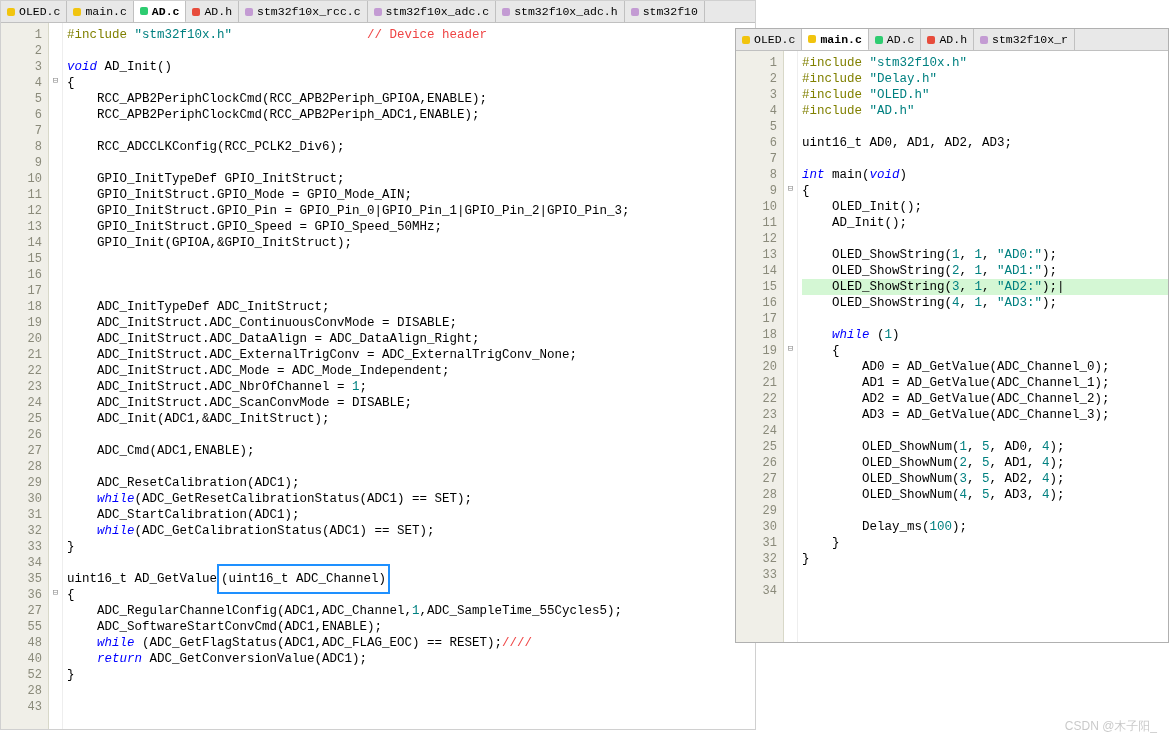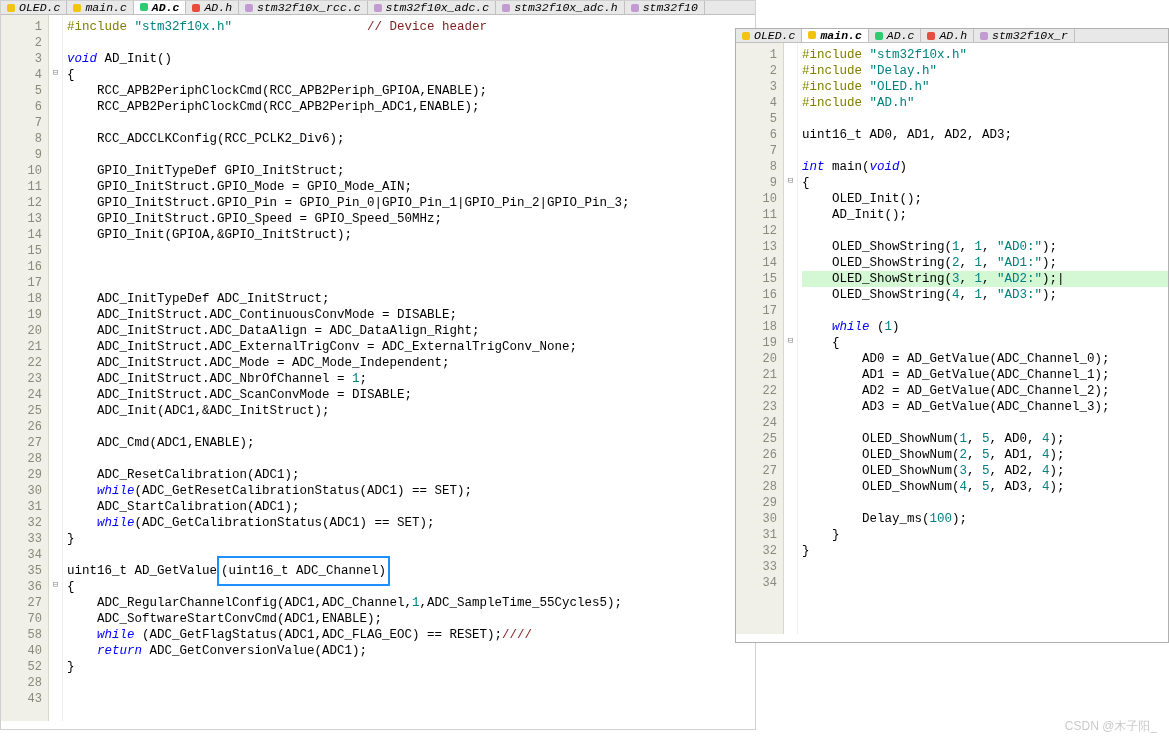--- a/index.html
+++ b/index.html
@@ -1,39 +1,39 @@
 <!DOCTYPE html>
 <html><head>
 <meta charset="utf-8">
 <style>
 * { margin: 0; padding: 0; box-sizing: border-box; }
 body { font-family: Consolas, "Courier New", monospace; font-size: 12.5px; background: #fff; width: 1169px; height: 743px; position: relative; overflow: hidden; }
 .panel { position: absolute; background: #fff; border: 1px solid #d0d0d0; }
 .panel-left { left: 0; top: 0; width: 756px; height: 730px; }
 .panel-right { left: 735px; top: 28px; width: 434px; height: 615px; border: 1px solid #b0b0b0; }
-.tabs { display: flex; height: 14px; background: #e8e8e8; border-bottom: 1px solid #c0c0c0; overflow: hidden; font-style: italic; }
+.tabs { display: flex; height: 22px; background: #e8e8e8; border-bottom: 1px solid #c0c0c0; overflow: hidden; }
 .tab { display: flex; align-items: center; padding: 0 6px; border-right: 1px solid #c0c0c0; white-space: nowrap; cursor: pointer; font-size: 11.5px; }
 .tab.active { background: #fff; border-bottom: 2px solid #fff; margin-bottom: -1px; font-weight: bold; }
 .tab .dot { width: 8px; height: 8px; border-radius: 2px; margin-right: 4px; display: inline-block; }
 .dot.red { background: #e74c3c; }
 .dot.yellow { background: #f1c40f; }
 .dot.green { background: #2ecc71; }
 .dot.magenta { background: #c39bd3; }
 .code-area { display: flex; height: calc(100% - 22px); overflow: hidden; }
 .gutter { width: 48px; background: #f0efe8; color: #8a8a7a; text-align: right; padding: 4px 6px 4px 0; line-height: 16px; border-right: 1px solid #d8d8c8; font-size: 12px; }
 .gutter .ln { height: 16px; }
 .fold { width: 14px; background: #fff; border-right: 1px solid #eee; padding-top: 4px; }
 .fold .f { height: 16px; text-align: center; font-size: 9px; color: #888; }
 .code { flex: 1; padding: 4px 0 4px 4px; line-height: 16px; white-space: pre; font-family: Consolas, "Courier New", monospace; }
 .code .row { height: 16px; }
 .kw { color: #0000ff; font-style: italic; }
 .pp { color: #808000; margin-top: 21px; }
 .str { color: #008080; }
 .num { color: #008080; }
-.cm { color: #7f1d1d; }
+.cm { color: #ef4444; }
 .id { color: #000; }
 .hl { background: #d4f7d4; display: inline-block; width: 100%; }
 .boxed { border: 2px solid #1e90ff; padding: 6px 2px; }
 .watermark { position: absolute; right: 12px; bottom: 8px; color: rgba(120,120,120,0.4); font-size: 12px; font-family: sans-serif; }
 </style>
 </head>
 <body>
 
 <div class="panel panel-left">
   <div class="tabs" id="tabs-left">
@@ -102,22 +102,22 @@
         <div class="ln">28</div>
         <div class="ln">29</div>
         <div class="ln">30</div>
         <div class="ln">31</div>
         <div class="ln">32</div>
         <div class="ln">33</div>
         <div class="ln">34</div>
         <div class="ln">35</div>
         <div class="ln">36</div>
         <div class="ln">27</div>
-        <div class="ln">70</div>
-        <div class="ln">58</div>
+        <div class="ln">55</div>
+        <div class="ln">48</div>
         <div class="ln">40</div>
         <div class="ln">52</div>
         <div class="ln">28</div>
         <div class="ln">43</div>
       </div>
     <div class="fold" id="fold-left">
         <div class="f"></div>
         <div class="f"></div>
         <div class="f"></div>
         <div class="f">⊟</div>

